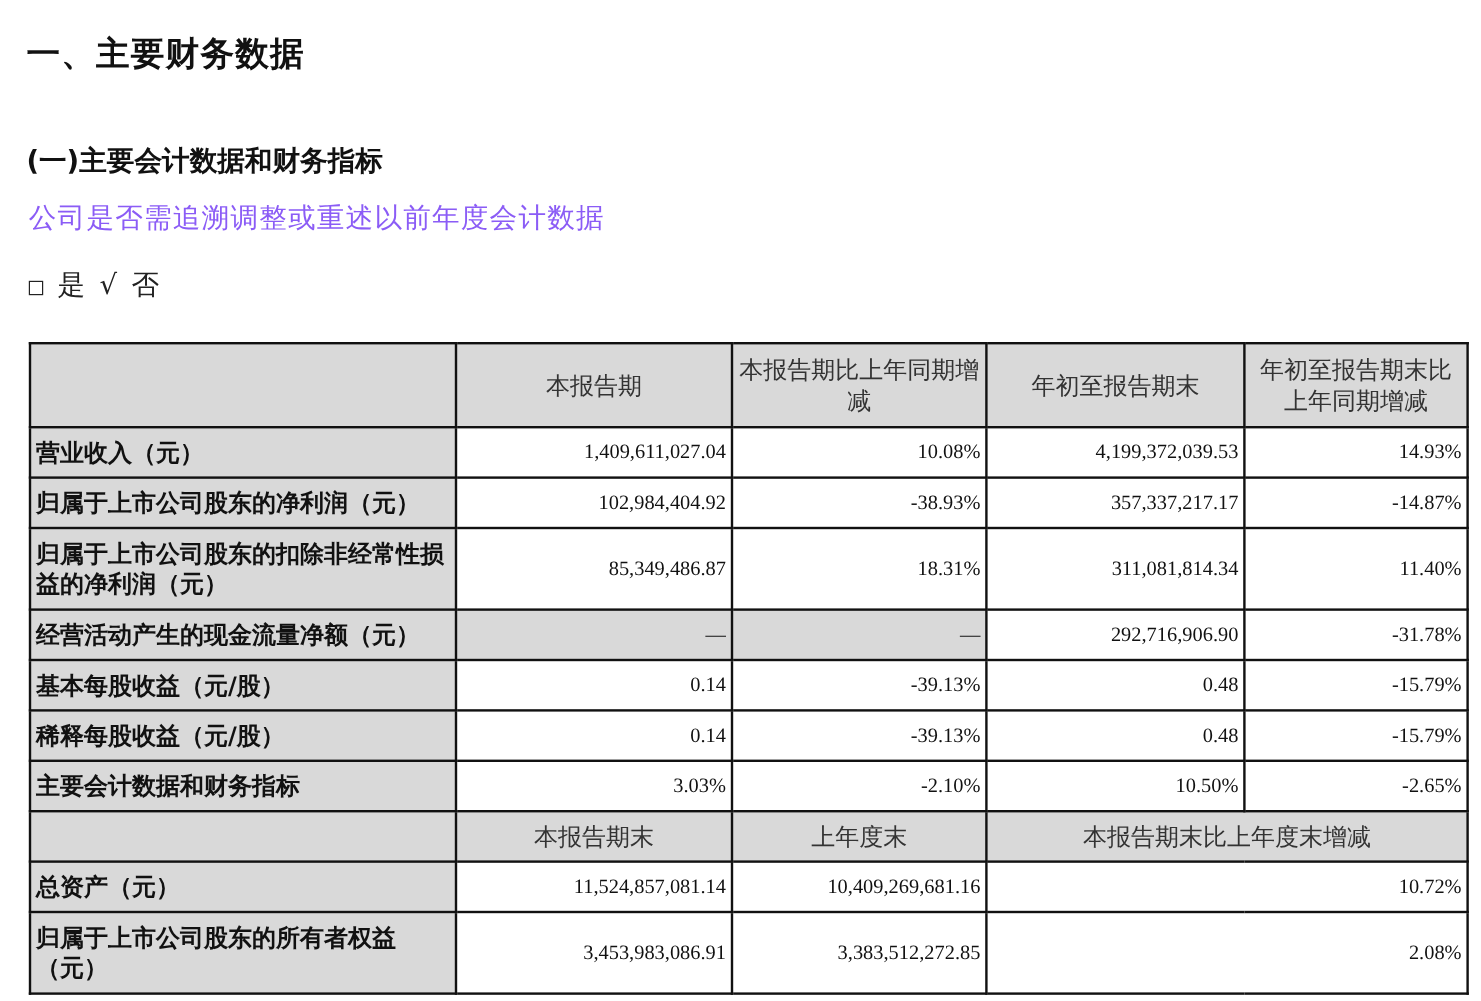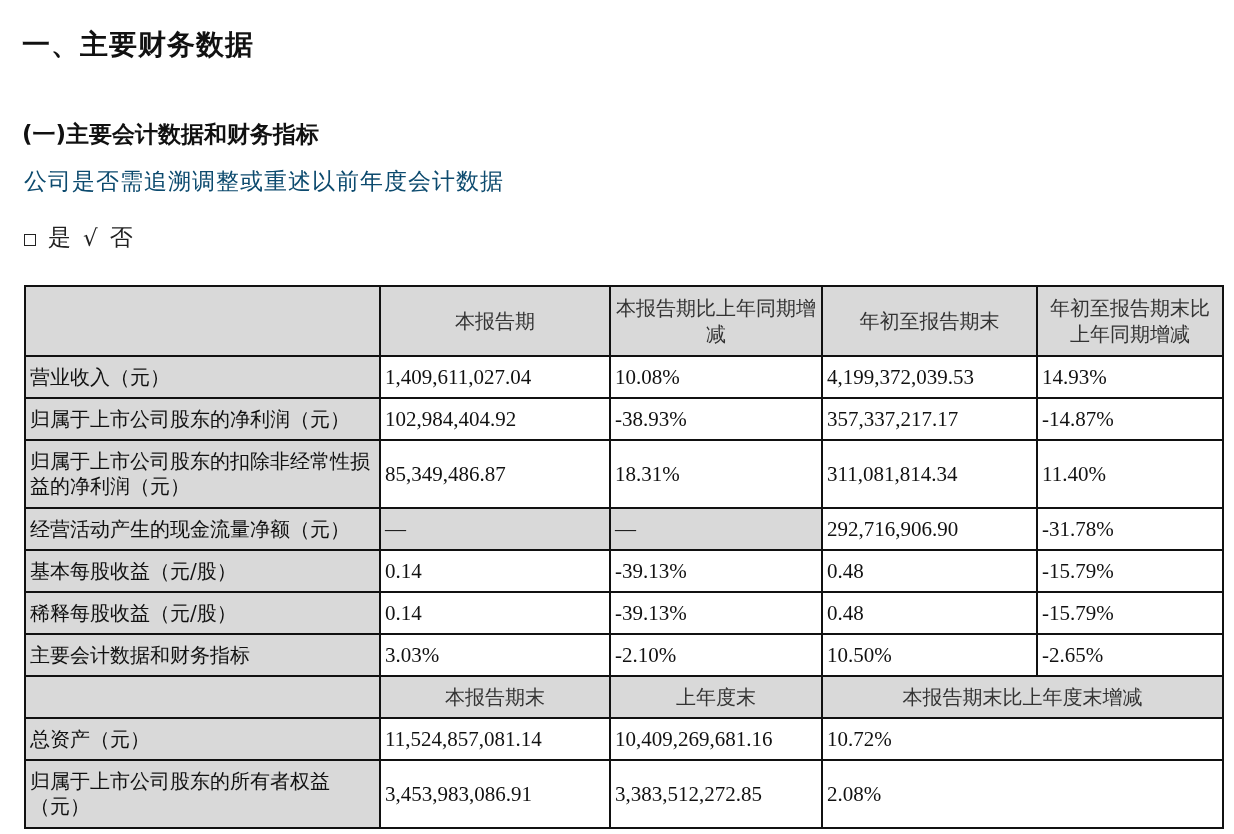--- a/index.html
+++ b/index.html
@@ -9,39 +9,39 @@
   }
   .h1 {
     position: absolute; left: 22px; top: 26px;
     font-family: "DejaVu Sans", sans-serif; font-weight: bold; font-size: 28px; letter-spacing: 1px;
   }
   .h2 {
     position: absolute; left: 22px; top: 92px;
     font-family: "DejaVu Sans", sans-serif; font-weight: bold; font-size: 23px; margin-top: 27px;
   }
   .para {
-    position: absolute; left: 24px; top: 166px; font-size: 23px; letter-spacing: 1px; color: #0c4a6e;
+    position: absolute; left: 24px; top: 166px; font-size: 23px; letter-spacing: 1px; color: #8b5cf6;
   }
   .choice {
     position: absolute; left: 24px; top: 222px; font-size: 23px; color: #222;
     display: flex; align-items: center; gap: 12px;
   }
   .box { display: inline-block; width: 10px; height: 10px; border: 1.5px solid #222; margin-top: 4px; }
   table.fin {
     position: absolute; left: 24px; top: 285px;
     width: 1198px; border-collapse: collapse; table-layout: fixed;
     font-size: 20px;
   }
   table.fin td {
     border: 2px solid #111; padding: 0 4px; height: 40px; vertical-align: middle;
   }
-  td.lbl { background: #d9d9d9; text-align: left; padding-left: 4px; line-height: 1.25; }
+  td.lbl { background: #d9d9d9; text-align: left; padding-left: 4px; line-height: 1.25; font-weight: bold; }
   td.hd { background: #d9d9d9; text-align: center; line-height: 1.3; color: #333; }
   td.num {
-    font-family: "Liberation Serif", "DejaVu Serif", serif; font-size: 21px;
+    text-align: right; font-family: "Liberation Serif", "DejaVu Serif", serif; font-size: 17px;
     background: #fff;
   }
   td.numgray { background: #d9d9d9; }
   tr.tall td { height: 66px; }
   tr.head td { height: 68px; }
 </style>
 </head>
 <body>
 
 <div class="h1">一、主要财务数据</div>

